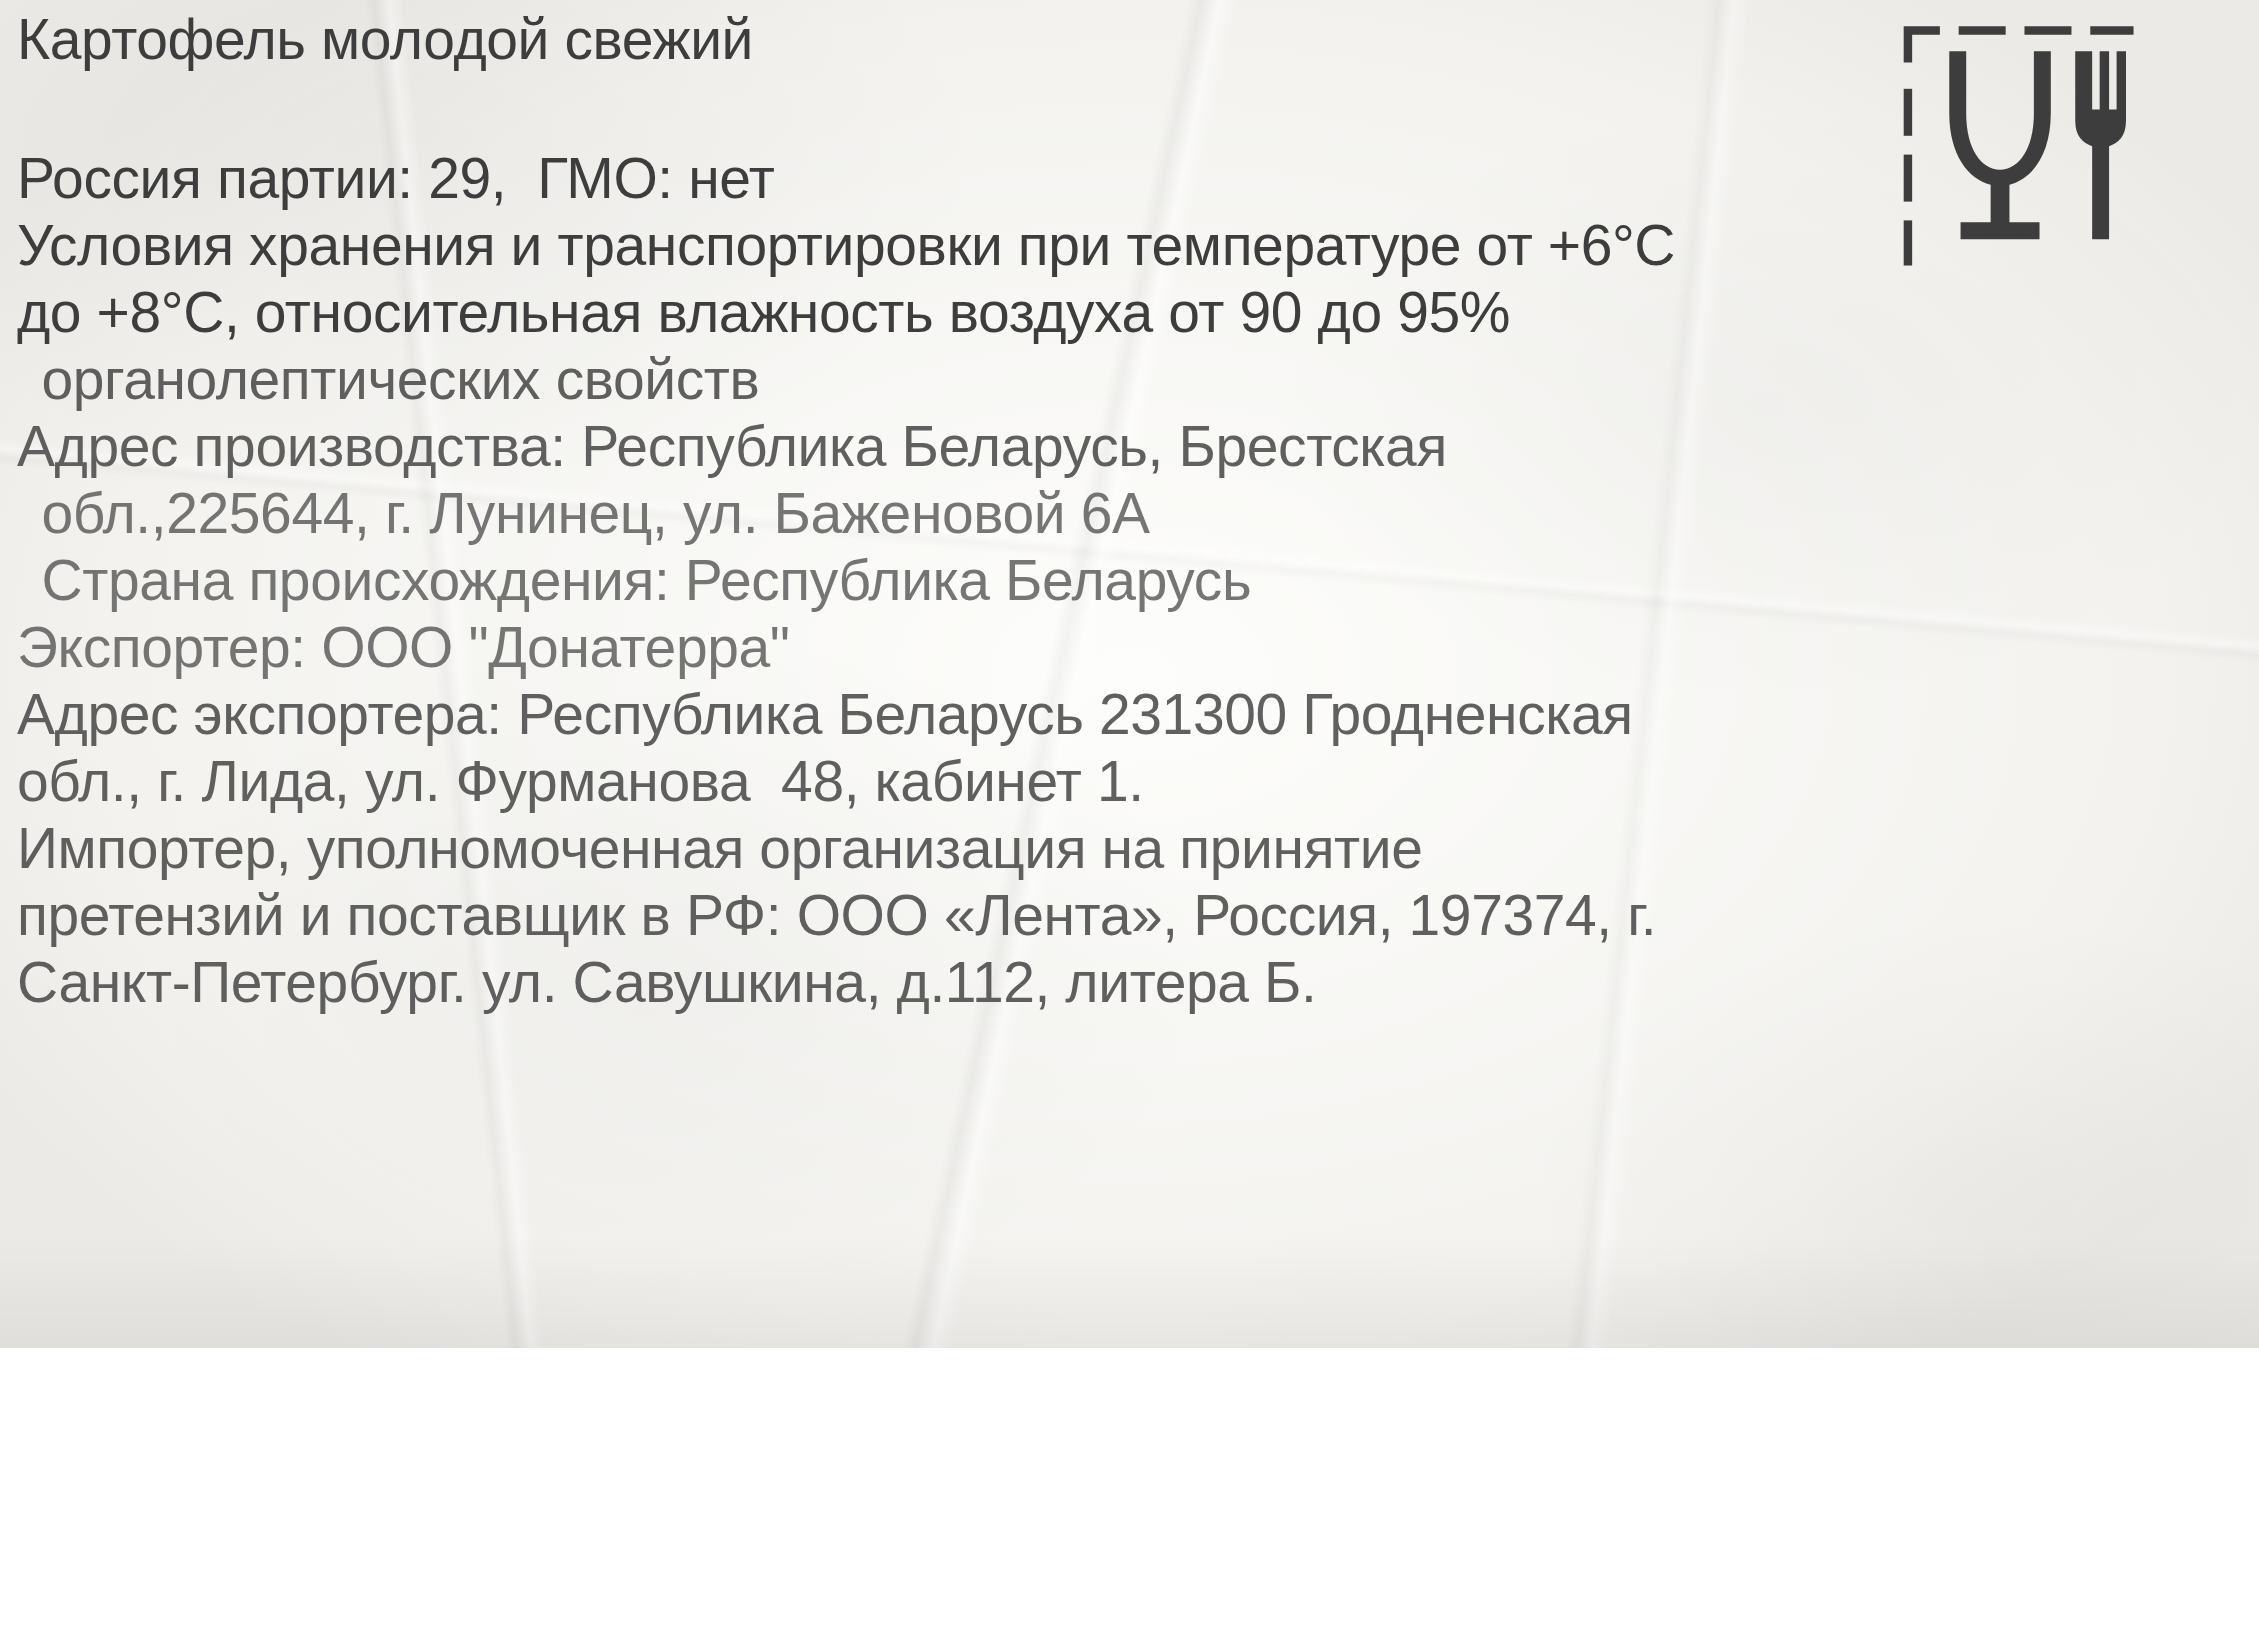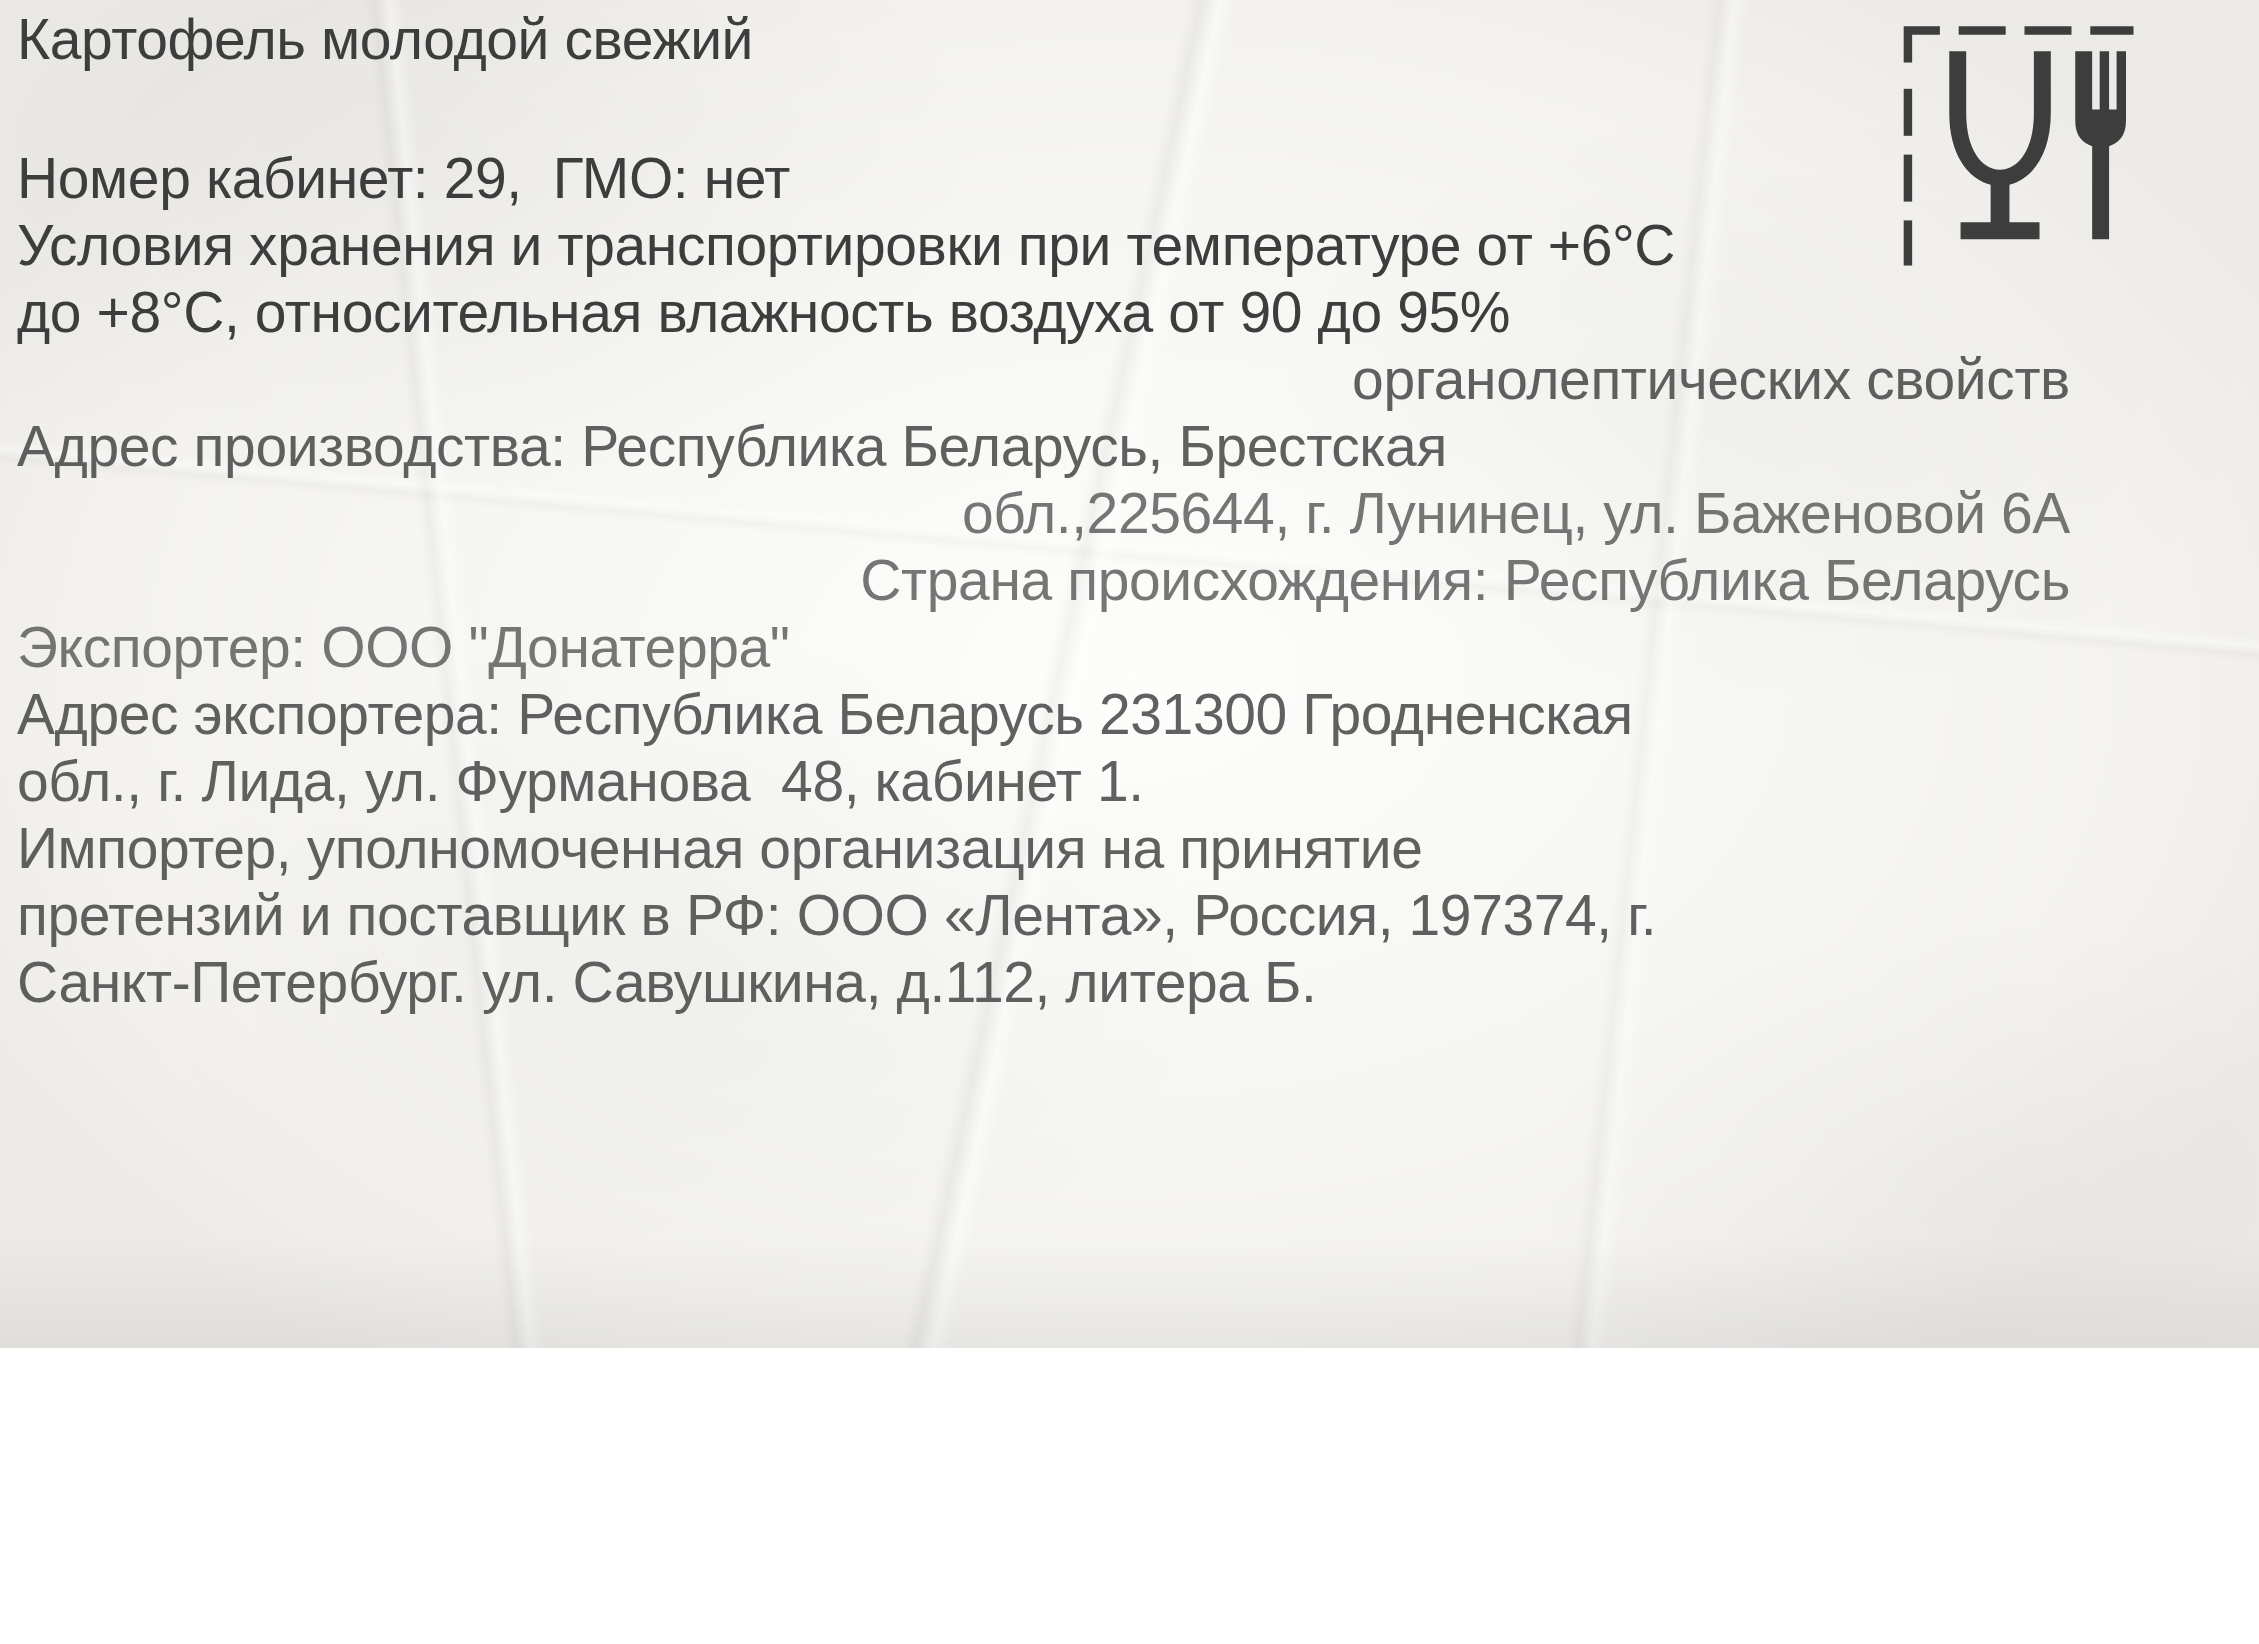--- a/index.html
+++ b/index.html
@@ -51,21 +51,20 @@
   .line {
     color: #3d3d3d;
     font-size: 57px;
     line-height: 67px;
     letter-spacing: -0.4px;
     white-space: pre;
     font-weight: 400;
   }
   .line.indent {
     padding-left: 24.5px;
-    text-align: right;
   }
   .line.faded  { color: #4b4b4b; opacity: 0.88; }
   .line.faded2 { color: #555555; opacity: 0.80; }
   .spacer {
     height: 72px;
   }
 
   
   .foodsafe-icon {
     position: absolute;
@@ -140,21 +139,21 @@
                  L188 30 Z" transform="translate(8,0)"></path>
       </g>
     </svg>
   </div>
 
   <div class="text-block">
     <div class="line">Картофель молодой свежий</div>
 
     <div class="spacer"></div>
 
-    <div class="line">Номер кабинет: 29,  ГМО: нет</div>
+    <div class="line">Россия партии: 29,  ГМО: нет</div>
     <div class="line">Условия хранения и транспортировки при температуре от +6°С</div>
     <div class="line">до +8°С, относительная влажность воздуха от 90 до 95%</div>
     <div class="line indent faded">органолептических свойств</div>
     <div class="line faded">Адрес производства: Республика Беларусь, Брестская</div>
     <div class="line indent faded2">обл.,225644, г. Лунинец, ул. Баженовой 6А</div>
     <div class="line indent faded2">Страна происхождения: Республика Беларусь</div>
     <div class="line faded2">Экспортер: ООО "Донатерра"</div>
     <div class="line faded">Адрес экспортера: Республика Беларусь 231300 Гродненская</div>
     <div class="line faded">обл., г. Лида, ул. Фурманова  48, кабинет 1.</div>
     <div class="line faded">Импортер, уполномоченная организация на принятие</div>

